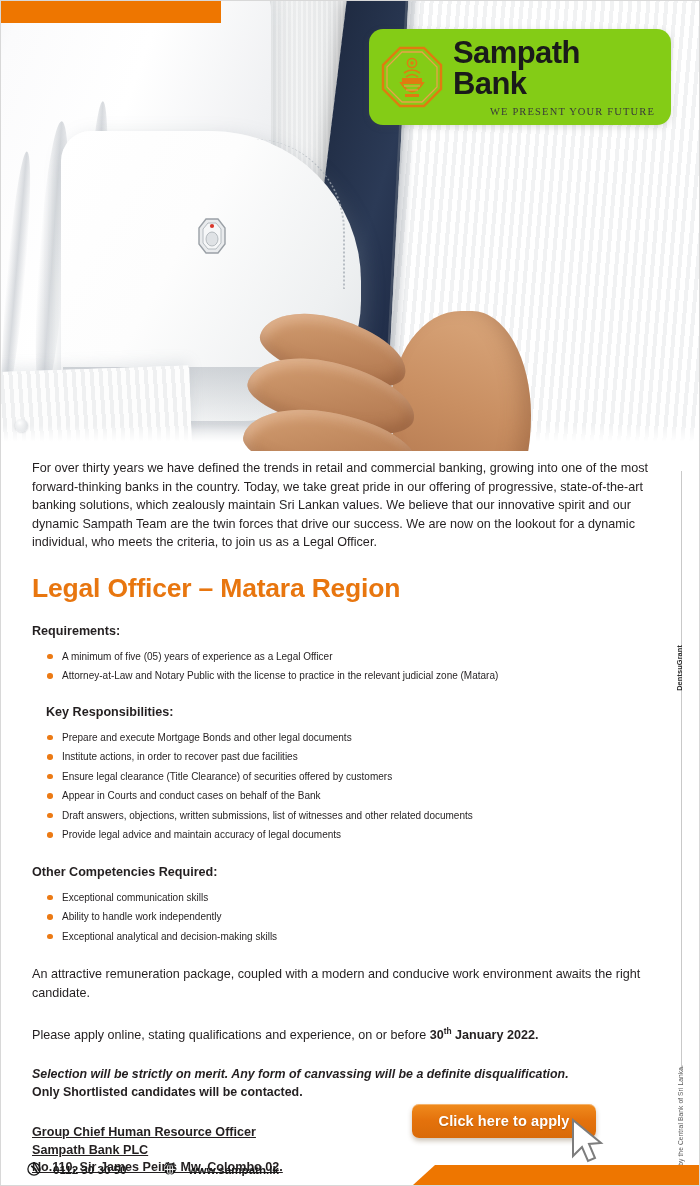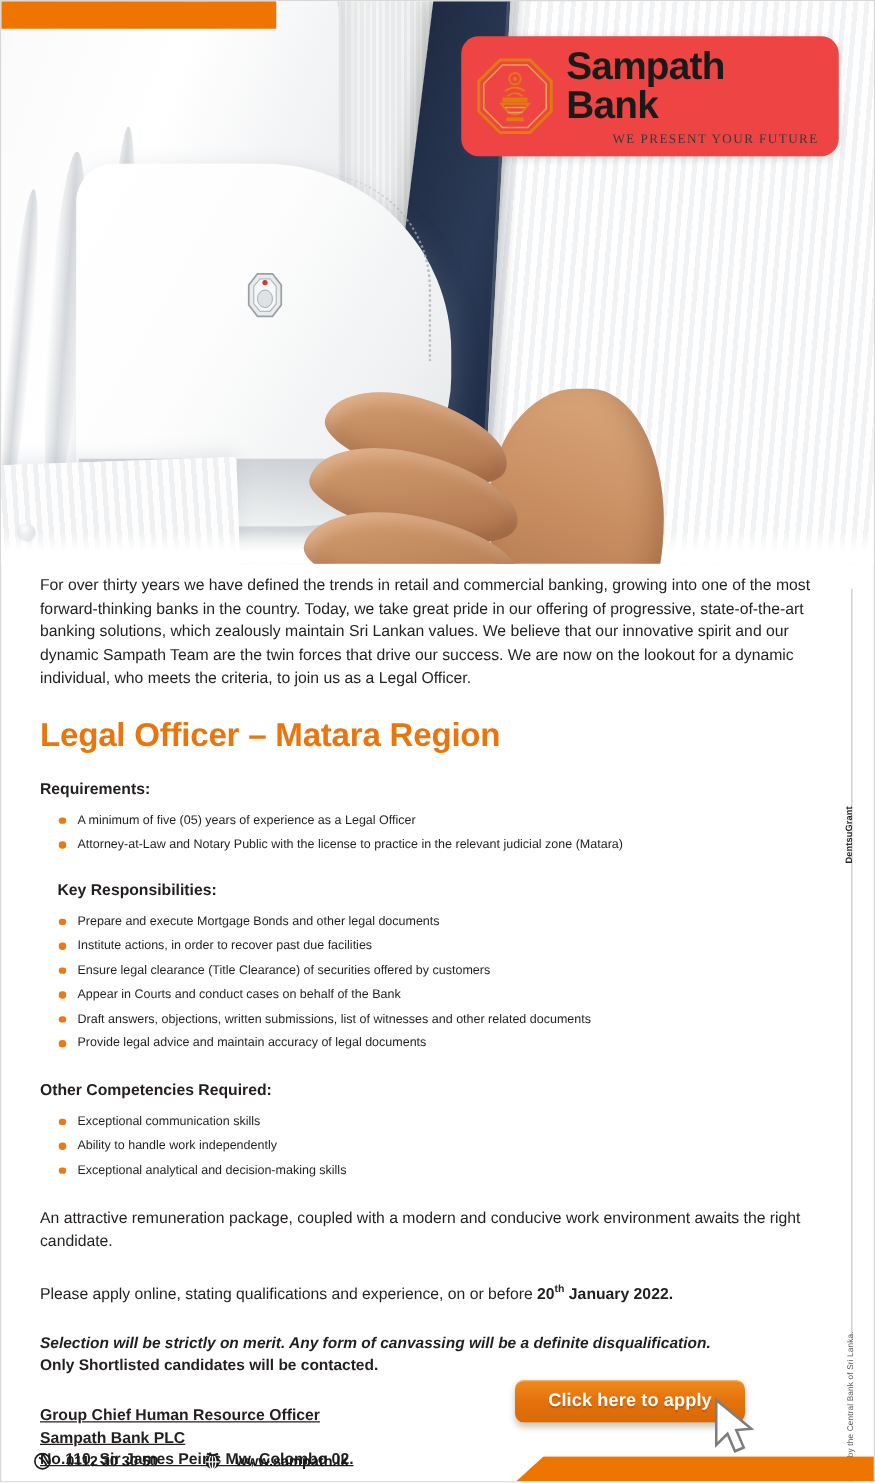--- a/index.html
+++ b/index.html
@@ -194,21 +194,21 @@
     position: absolute;
     left: 0; bottom: 0; width: 700px; height: 3px;
     background: #ffffff;
   }
 
   
   .logo-panel {
     position: absolute;
     left: 368px; top: 28px;
     width: 302px; height: 96px;
-    background: #ef4444;
+    background: #84cc16;
     border-radius: 14px;
     box-shadow: 0 2px 7px rgba(80,80,80,.18);
     z-index: 7;
     display: flex;
     align-items: center;
     padding: 0 14px 0 12px;
   }
   .logo-mark { width: 62px; height: 62px; flex: 0 0 62px; }
   .logo-text-wrap { margin-left: 10px; }
   .logo-title {
@@ -483,21 +483,21 @@
 
     <h2 class="sec-head">Other Competencies Required:</h2>
     <ul class="bullets">
       <li>Exceptional communication skills</li>
       <li>Ability to handle work independently</li>
       <li>Exceptional analytical and decision-making skills</li>
     </ul>
 
     <p class="para">An attractive remuneration package, coupled with a modern and conducive work environment awaits the right candidate.</p>
 
-    <p class="para"><span>Please apply online, stating qualifications and experience, on or before </span><b><span>20</span><sup>th</sup><span> January 2022.</span></b></p>
+    <p class="para"><span>Please apply online, stating qualifications and experience, on or before </span><b><span>30</span><sup>th</sup><span> January 2022.</span></b></p>
 
     <p class="notice">
       <span class="it">Selection will be strictly on merit. Any form of canvassing will be a definite disqualification.</span><br>
       <span>Only Shortlisted candidates will be contacted.</span>
     </p>
 
     <p class="signature">
       <span>Group Chief Human Resource Officer</span><br>
       <span>Sampath Bank PLC</span><br>
       <span>No.110, Sir James Peiris Mw, Colombo 02.</span>

